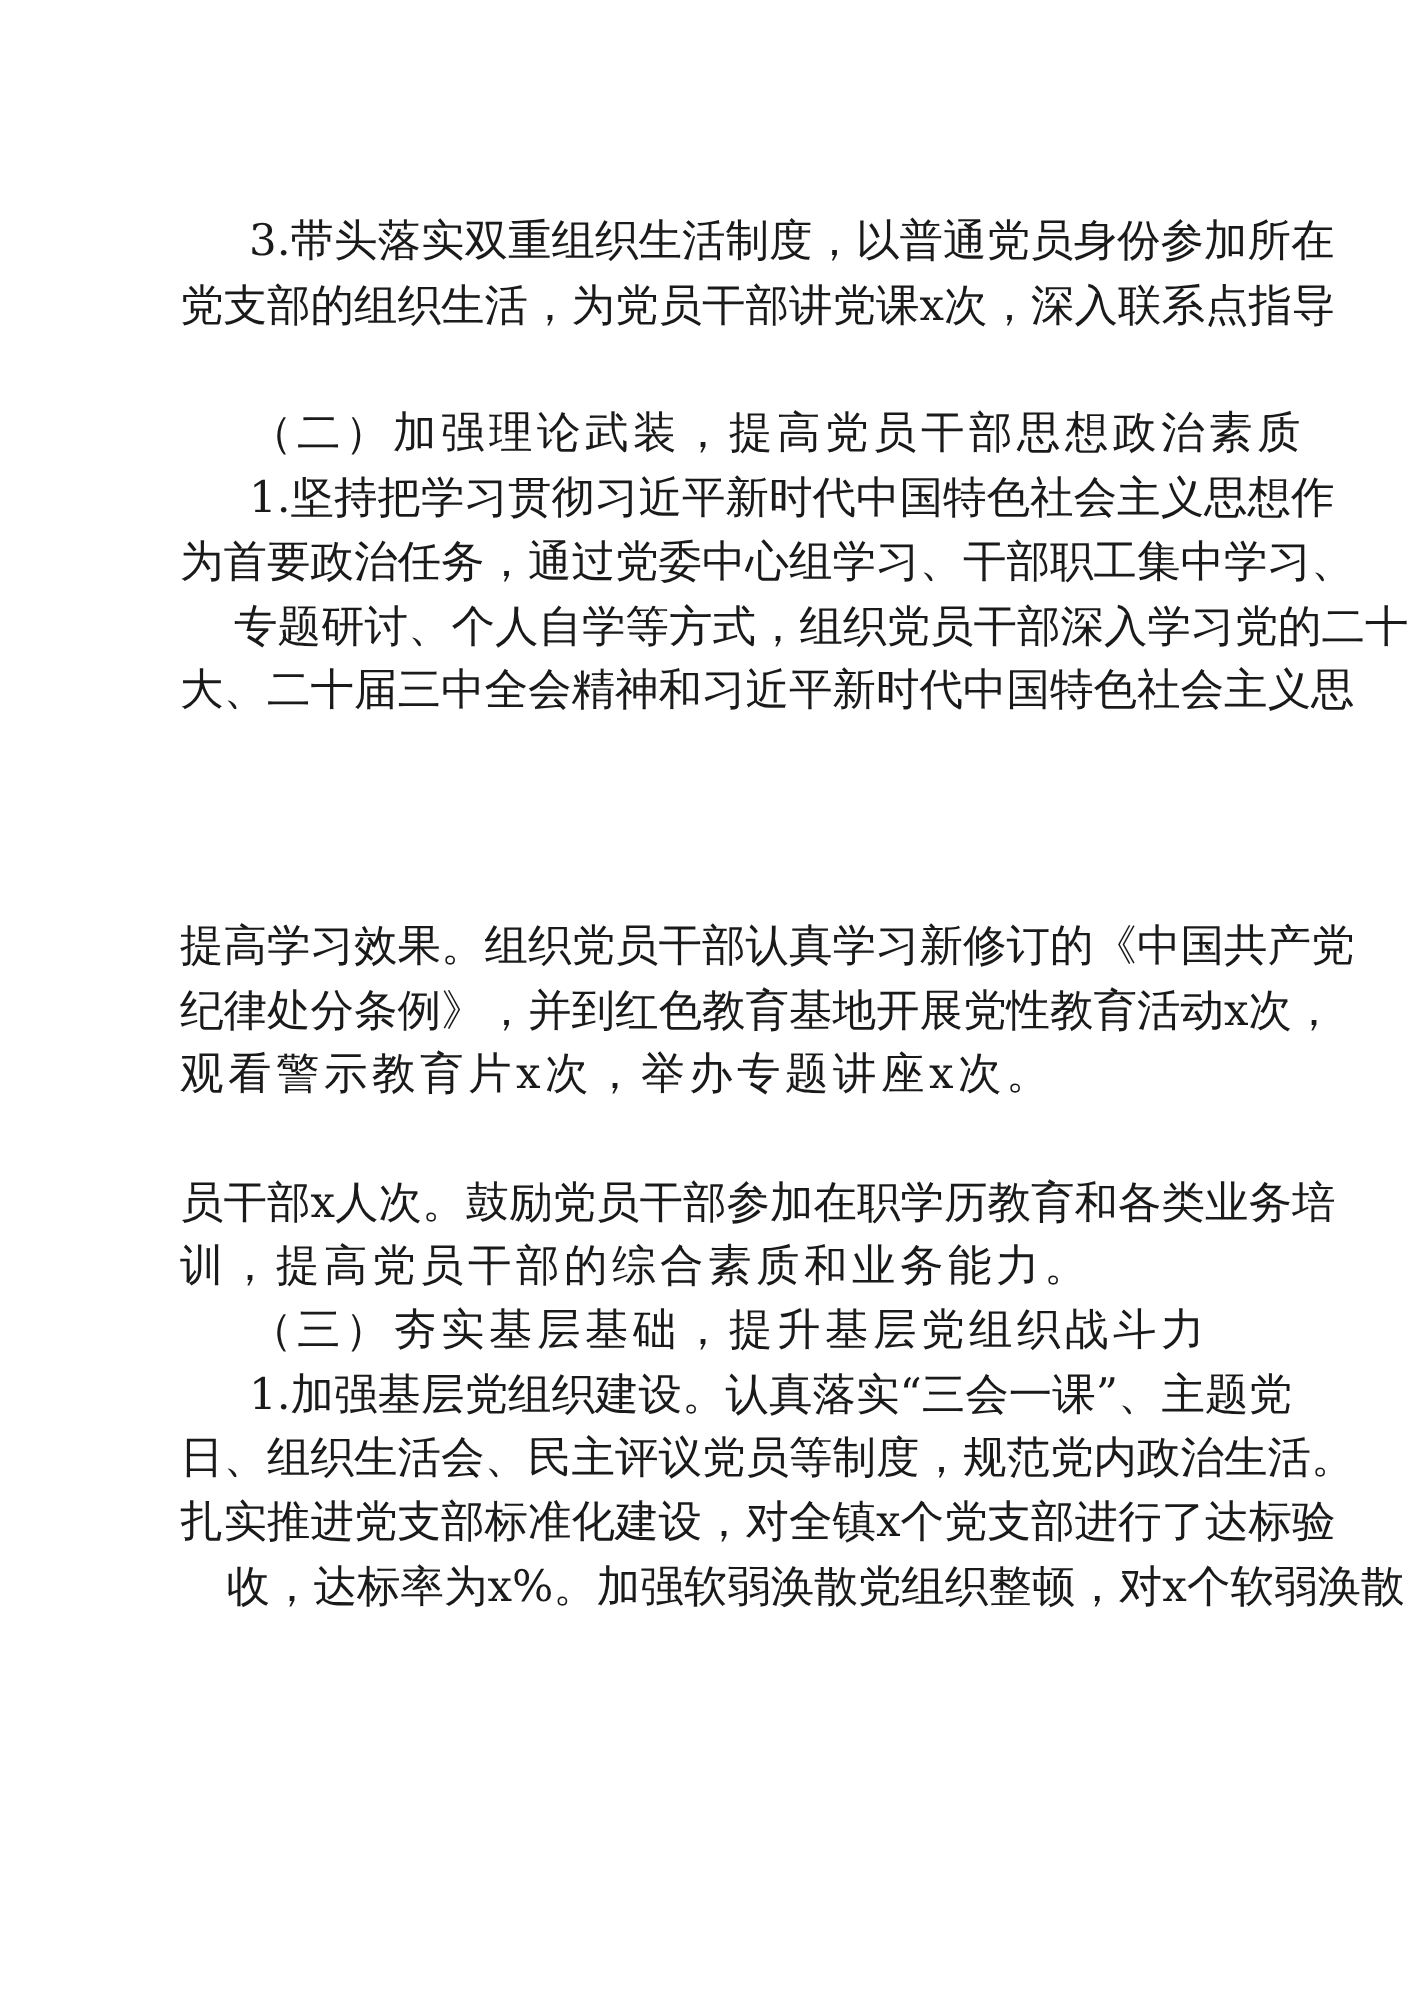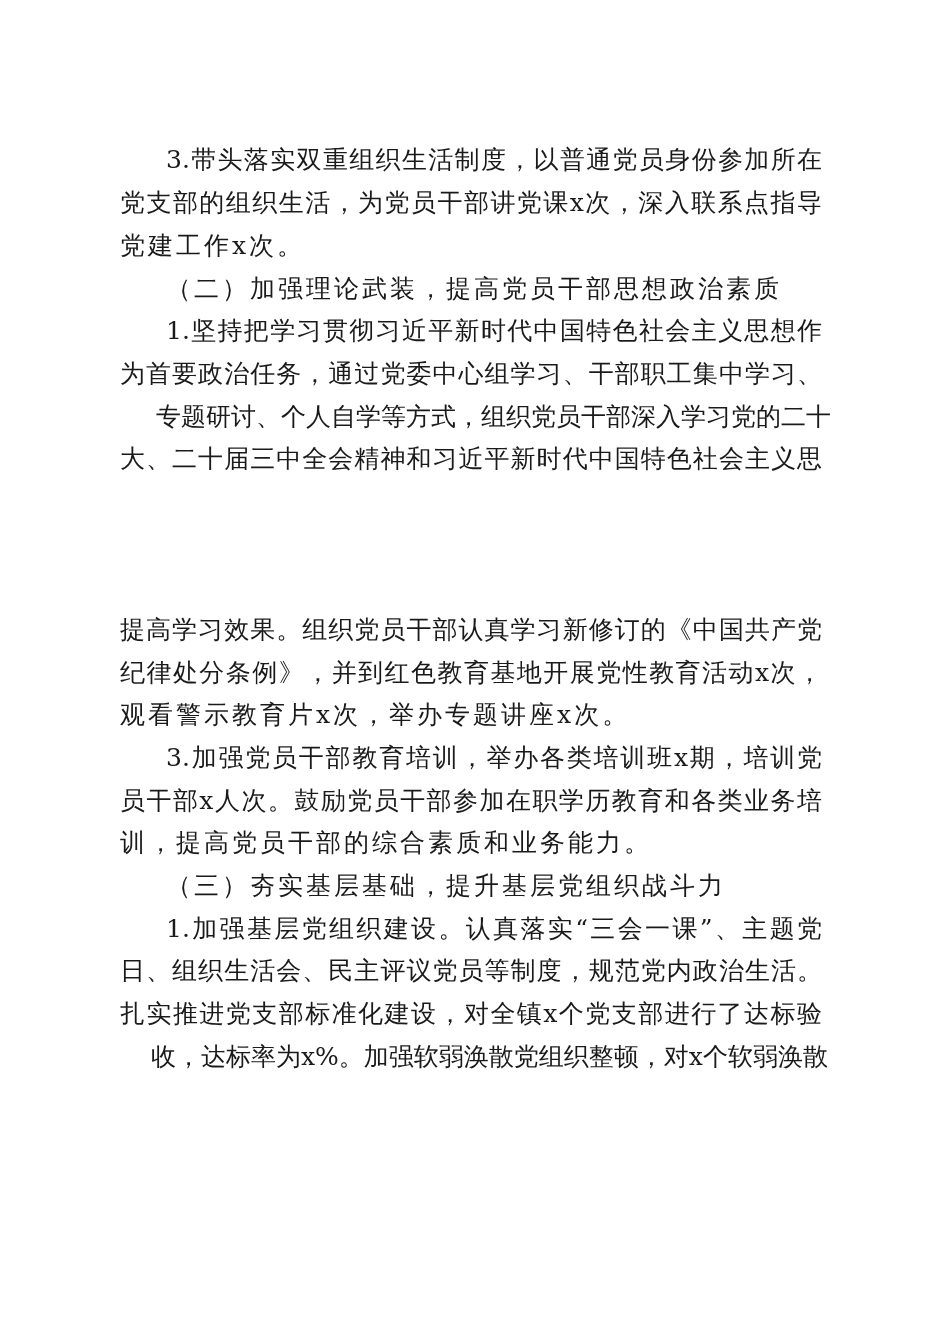--- a/index.html
+++ b/index.html
@@ -1,45 +1,43 @@
 <!DOCTYPE html>
 <html><head>
 <meta charset="utf-8">
 <style>
   html, body { margin: 0; padding: 0; background: #ffffff; }
   body { width: 950px; height: 1344px; position: relative; overflow: hidden;
          font-family: "DejaVu Serif", "Liberation Serif", serif; color: #1a1a1a; }
   .page { position: absolute; left: 0; top: 0; width: 950px; height: 1344px; background: #fff; }
   .line { position: absolute; left: 120px; width: 702px; height: 42px; line-height: 42px;
-          font-size: 25px; white-space: nowrap; text-align: justify; text-align-last: justify; }
+          font-size: 29px; white-space: nowrap; text-align: justify; text-align-last: justify; }
   .line.indent { left: 166px; width: 656px; }
   .line.last { text-align-last: left; }
   .line.heading { left: 166px; width: auto; text-align-last: left; }
 </style>
 </head>
 <body>
 
 <div class="page">
 
   <div class="line indent" style="top:139px"><span style="white-space: nowrap;">3.带头落实双重组织生活制度，以普通党员身份参加所在</span></div>
   <div class="line" style="top:182px"><span style="white-space: nowrap;">党支部的组织生活，为党员干部讲党课x次，深入联系点指导</span></div>
-  <div class="line last" style="top: 225px; letter-spacing: 3px;">党建工作x次。</div>
 
   <div class="line heading" style="top: 268px; letter-spacing: 3px; font-family: Liberation Serif, serif;">（二）加强理论武装，提高党员干部思想政治素质</div>
 
   <div class="line indent" style="top:310px"><span style="white-space: nowrap;">1.坚持把学习贯彻习近平新时代中国特色社会主义思想作</span></div>
   <div class="line" style="top:353px"><span style="white-space: nowrap;">为首要政治任务，通过党委中心组学习、干部职工集中学习、</span></div>
   <div class="line" style="top:396px"><span style="white-space: nowrap; margin-left: 36px;">专题研讨、个人自学等方式，组织党员干部深入学习党的二十</span></div>
   <div class="line" style="top:438px"><span style="white-space: nowrap;">大、二十届三中全会精神和习近平新时代中国特色社会主义思</span></div>
 
   <div class="line" style="top:609px"><span style="white-space: nowrap;">提高学习效果。组织党员干部认真学习新修订的《中国共产党</span></div>
   <div class="line" style="top:652px"><span style="white-space: nowrap;">纪律处分条例》，并到红色教育基地开展党性教育活动x次，</span></div>
   <div class="line last" style="top: 694px; letter-spacing: 3px;">观看警示教育片x次，举办专题讲座x次。</div>
 
-  <div class="line indent" style="top:737px"><span style="white-space: nowrap;">3.加强党员干部教育培训，举办各类培训班x期，培训党</span></div>
   <div class="line" style="top:780px"><span style="white-space: nowrap;">员干部x人次。鼓励党员干部参加在职学历教育和各类业务培</span></div>
   <div class="line last" style="top: 822px; letter-spacing: 3px;">训，提高党员干部的综合素质和业务能力。</div>
 
   <div class="line heading" style="top: 865px; letter-spacing: 3px;">（三）夯实基层基础，提升基层党组织战斗力</div>
 
   <div class="line indent" style="top:908px"><span style="white-space: nowrap;">1.加强基层党组织建设。认真落实“三会一课”、主题党</span></div>
   <div class="line" style="top:993px"><span style="white-space: nowrap;">扎实推进党支部标准化建设，对全镇x个党支部进行了达标验</span></div>
   <div class="line" style="top:950px"><span style="white-space: nowrap;">日、组织生活会、民主评议党员等制度，规范党内政治生活。</span></div>
   <div class="line" style="top:1036px"><span style="white-space: nowrap; margin-left: 31px;">收，达标率为x%。加强软弱涣散党组织整顿，对x个软弱涣散</span></div>
 </div>

